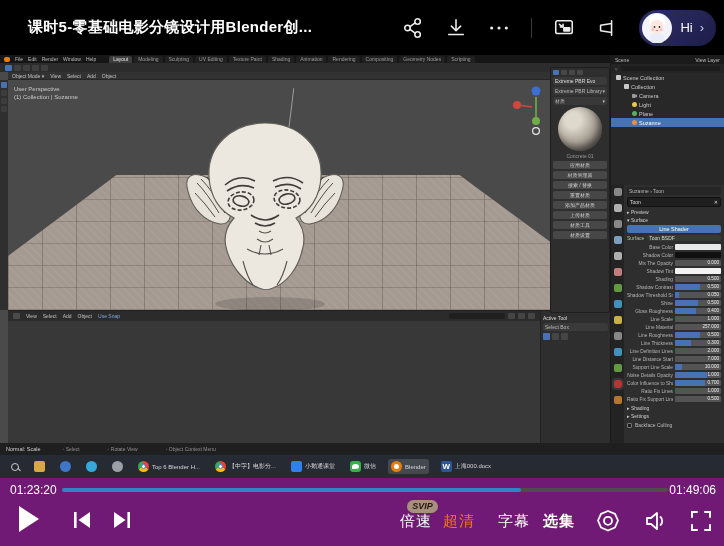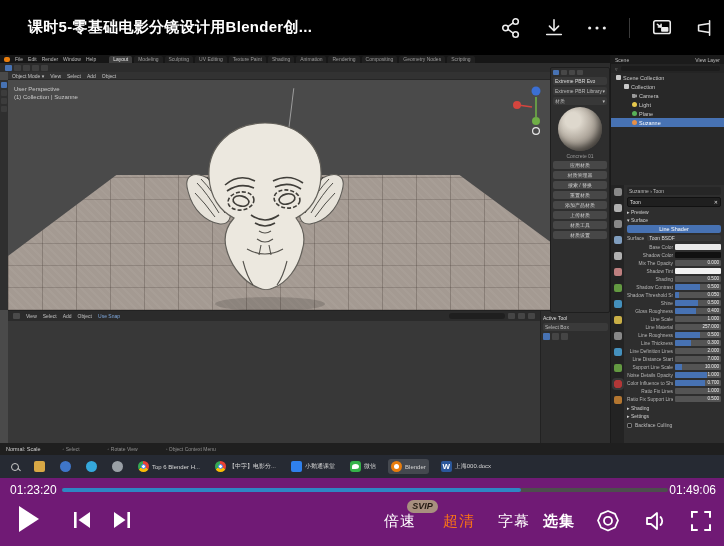--- a/index.html
+++ b/index.html
@@ -181,20 +181,35 @@
       </svg>
       <div class="vdiv"></div>
       <svg class="tbicon" viewBox="0 0 24 24">
         <rect x="3" y="4" width="18" height="14" rx="2"></rect>
           <rect x="11" y="11" width="8" height="5" rx="1" fill="#ececec" stroke="none"></rect>
           <path d="M7 8l4 3 M11 8v3h-3"></path>
       </svg>
       <svg class="tbicon" viewBox="0 0 24 24">
         <path d="M17 4v16 M17 7 5 9v6l12 2"></path>
       </svg>
+      <div class="acct-pill">
+        <svg width="32" height="32" viewBox="0 0 32 32">
+          <circle cx="16" cy="16" r="15" fill="#f3f4fb"></circle>
+          <circle cx="16" cy="10" r="8" fill="#ffffff"></circle>
+          <circle cx="16" cy="15" r="7" fill="#fde8e0"></circle>
+          <circle cx="13.5" cy="15" r="0.9" fill="#333"></circle>
+            <circle cx="18.5" cy="15" r="0.9" fill="#333"></circle>
+          <circle cx="11.8" cy="17.5" r="1.6" fill="#f7b8c0" opacity=".8"></circle>
+            <circle cx="20.2" cy="17.5" r="1.6" fill="#f7b8c0" opacity=".8"></circle>
+          <path d="M14.8 18.3 q1.2 1 2.4 0" stroke="#b0605f" stroke-width=".8" fill="none"></path>
+          <rect x="9" y="22" width="14" height="9" rx="4" fill="#e9edf8"></rect>
+        </svg>
+        <span class="hi">Hi</span>
+        <span class="chev">›</span>
+      </div>
     </div>
   </header>
 
   <div class="video">
 
     <div class="bl-menubar">
       <span class="bl-logo"></span>
       <span id="bl-menus" style="display:flex;gap:5px;">
           <span class="bl-menu">File</span>
           <span class="bl-menu">Edit</span>
@@ -633,21 +648,21 @@
   <div class="play-btn"></div>
   <svg class="skip prev" width="22" height="22" viewBox="0 0 22 22">
     <rect x="3" y="3" width="2.6" height="16" fill="#fff"></rect>
     <path d="M19 3 L7.5 11 L19 19 Z" fill="#fff"></path>
   </svg>
   <svg class="skip next" width="22" height="22" viewBox="0 0 22 22">
     <rect x="16.4" y="3" width="2.6" height="16" fill="#fff"></rect>
     <path d="M3 3 L14.5 11 L3 19 Z" fill="#fff"></path>
   </svg>
 
-  <span class="ctl-label" style="left:384px;font-family:Liberation Serif, serif;">倍速</span>
+  <span class="ctl-label" style="left:400px;font-family:Liberation Serif, serif;">倍速</span>
   <span class="svip">SVIP</span>
   <span class="ctl-label gold" style="left:443px;">超清</span>
   <span class="ctl-label" style="left:498px;">字幕</span>
   <span class="ctl-label" style="left:543px;font-weight:bold;">选集</span>
 
   <svg class="ctl-svg" style="left:596px;top:509px;" width="24" height="24" viewBox="0 0 24 24">
     <path d="M12 2 L19 4.8 L22 11.5 L19 18.5 L12 21.5 L5 18.5 L2 11.5 L5 4.8 Z" fill="none" stroke="#fff" stroke-width="1.8" stroke-linejoin="round"></path>
     <circle cx="12" cy="11.8" r="4" fill="none" stroke="#fff" stroke-width="1.8"></circle>
   </svg>
   <svg class="ctl-svg" style="left:643px;top:509px;" width="24" height="24" viewBox="0 0 24 24">

